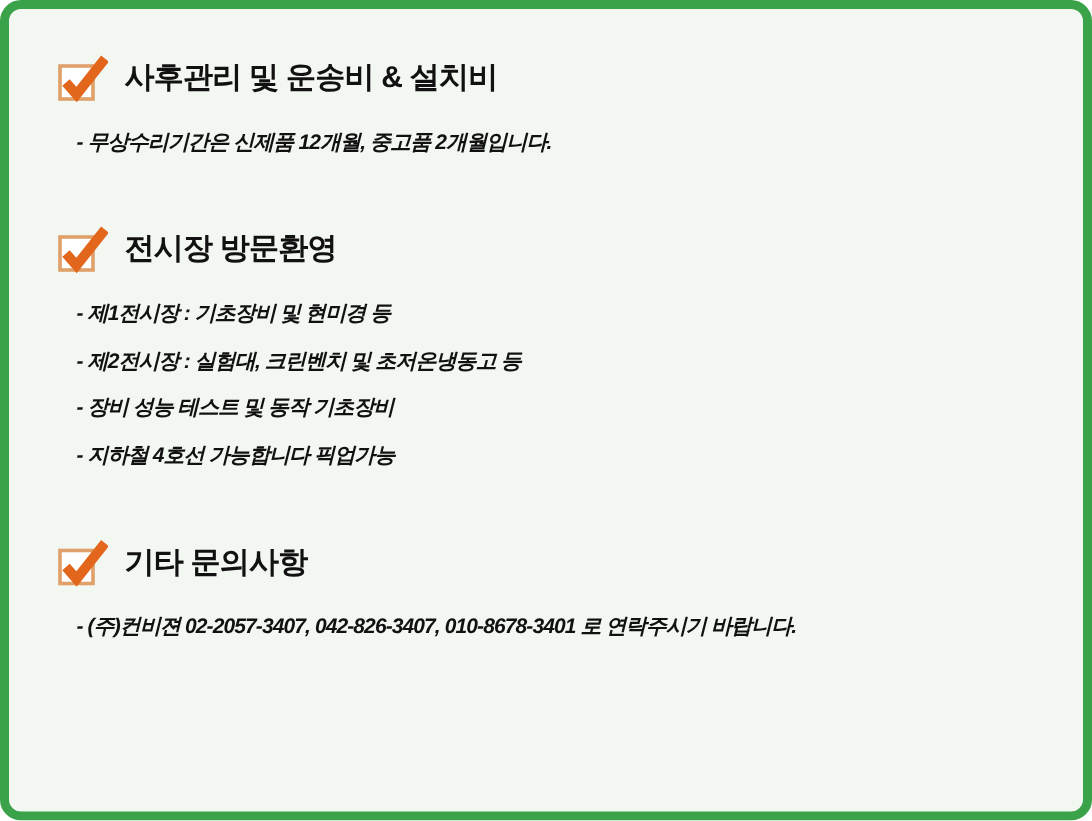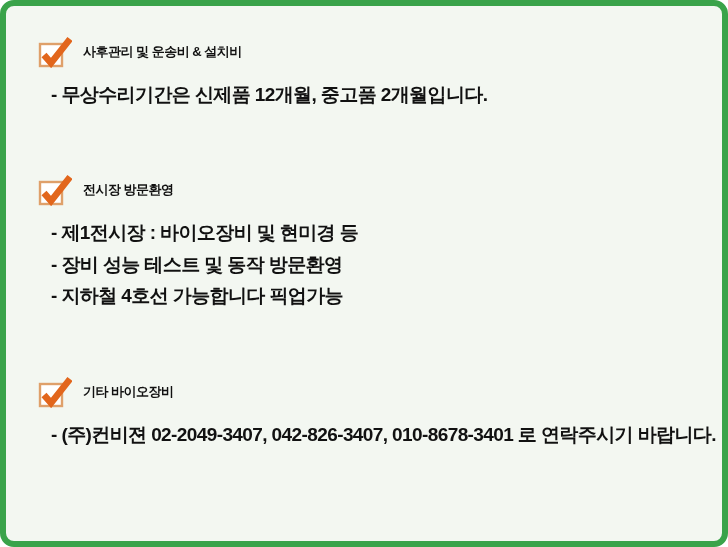--- a/index.html
+++ b/index.html
@@ -18,43 +18,44 @@
   }
   .card{
     width:728px;height:547px;
     border:6px solid var(--border-green);
     border-radius:14px;
     background:var(--bg-tint);
     padding:30px 18px 0 32px;
     overflow:hidden;
   }
   .section{margin:0;}
-  .section + .section{margin-top:64px;}
+  .section + .section{margin-top:40px;}
   .sec-head{
     display:flex;align-items:center;gap:11px;
     height:32px;
   }
   .sec-title{
     margin:0;
-    font-size:13px;font-weight:700;
+    font-size:20px;font-weight:700;
     letter-spacing:-0.5px;
     line-height:30px;
   }
   .cb{display:block;flex:0 0 auto;}
   .cb-box{fill:#ffffff;stroke:var(--box-tan);stroke-width:2.4;}
   .cb-check{fill:none;stroke:var(--check-orange);stroke-width:6.6;stroke-linecap:butt;stroke-linejoin:miter;}
   .items{
     list-style:none;
     margin:11px 0 0 13px;padding:0;
   }
   .items li{
-    font-size:19px;font-weight:700;
+    font-size:14px;font-weight:700;
     letter-spacing:-0.6px;
     line-height:31.4px;
     white-space:nowrap;
+    font-style:italic;
   }
 </style>
 </head>
 <body>
 
 <div class="card">
 
   <div class="section">
     <div class="sec-head">
       <svg class="cb" viewBox="0 0 34 32" width="34" height="32" aria-hidden="true">
@@ -70,32 +71,33 @@
 
   <div class="section">
     <div class="sec-head">
       <svg class="cb" viewBox="0 0 34 32" width="34" height="32" aria-hidden="true">
         <rect class="cb-box" x="2" y="8" width="22" height="22"></rect>
         <path class="cb-check" d="M6 19 L13 27 L32 3"></path>
       </svg>
       <h2 class="sec-title">전시장 방문환영</h2>
     </div>
     <ul class="items">
-      <li>- 제1전시장 : 바이오장비 및 현미경 등</li>
-      <li>- 장비 성능 테스트 및 동작 방문환영</li>
+      <li>- 제1전시장 : 기초장비 및 현미경 등</li>
+      <li>- 제2전시장 : 실험대, 크린벤치 및 초저온냉동고 등</li>
+      <li>- 장비 성능 테스트 및 동작 기초장비</li>
       <li>- 지하철 4호선 가능합니다 픽업가능</li>
     </ul>
   </div>
 
   <div class="section">
     <div class="sec-head">
       <svg class="cb" viewBox="0 0 34 32" width="34" height="32" aria-hidden="true">
         <rect class="cb-box" x="2" y="8" width="22" height="22"></rect>
         <path class="cb-check" d="M6 19 L13 27 L32 3"></path>
       </svg>
-      <h2 class="sec-title">기타 바이오장비</h2>
+      <h2 class="sec-title">기타 문의사항</h2>
     </div>
     <ul class="items">
-      <li>- (주)컨비젼 02-2049-3407, 042-826-3407, 010-8678-3401 로 연락주시기 바랍니다.</li>
+      <li>- (주)컨비젼 02-2057-3407, 042-826-3407, 010-8678-3401 로 연락주시기 바랍니다.</li>
     </ul>
   </div>
 
 </div>
 
 </body></html>

